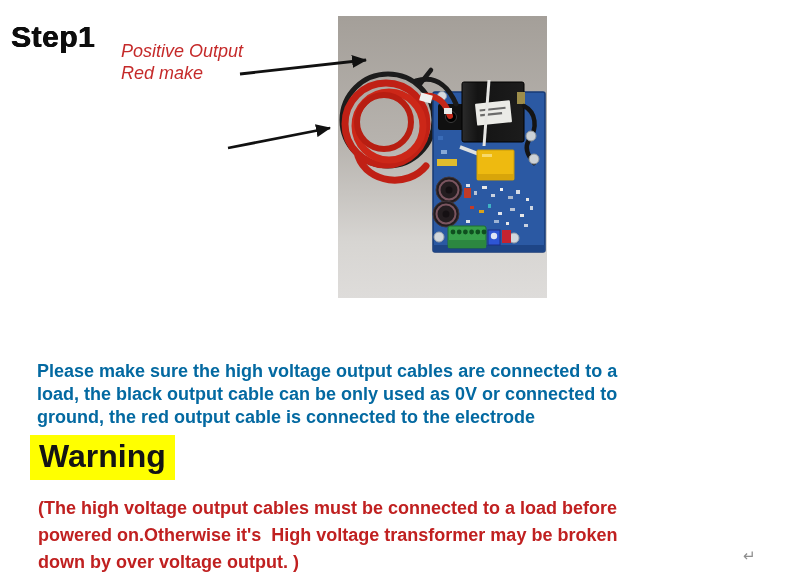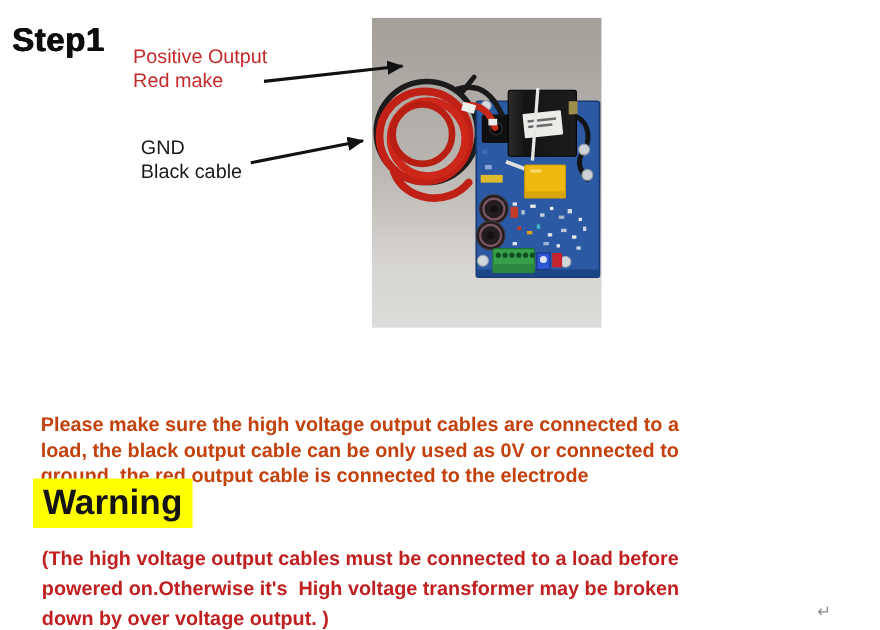--- a/index.html
+++ b/index.html
@@ -7,31 +7,31 @@
     position:relative;width:800px;height:573px;background:#ffffff;overflow:hidden;
     font-family:"Liberation Sans",sans-serif;color:#141414;
   }
   .abs{position:absolute;}
   .step-title{
     left:11px;top:20px;font-size:30px;font-weight:900;line-height:34px;color:#0d0d0d;
     letter-spacing:0.5px;
     text-shadow:0.6px 0 0 currentColor,-0.3px 0 0 currentColor;
   }
   .ann-label{font-size:18px;line-height:22px;font-weight:400;}
-  .ann-label span{display:block;}
+  .ann-label span{display:block;font-style:italic;}
   .label-positive{left:121px;top:40px;color:#c52a2a;}
   .label-gnd{left:128px;top:123px;color:#1a1a1a;}
   .arrows-overlay{left:0;top:0;width:800px;height:573px;pointer-events:none;z-index:3;}
   .photo{
     left:338px;top:16px;width:209px;height:282px;overflow:hidden;z-index:1;
     box-shadow:0 0 0 1px rgba(120,120,120,0.15) inset;
   }
   .instruction{
-    left:37px;top:357px;font-size:18px;line-height:23px;font-weight:700;
-    color:#c2410c;white-space:pre;
+    left:37px;top:342px;font-size:18px;line-height:23px;font-weight:700;
+    color:#0369a1;white-space:pre;
   }
   .warning-heading{left:30px;top:435px;}
   .warning-heading .hl{
     display:inline-block;background:#ffff00;color:#141414;
     font-size:32px;font-weight:700;padding:3px 9px 5px 9px;
   }
   .warning-text{
     left:38px;top:477px;font-size:18px;line-height:27px;font-weight:700;
     color:#c02020;white-space:pre;
   }
@@ -44,24 +44,20 @@
 
 <div class="slide">
 
   <div class="abs step-title">Step1</div>
 
   <div class="abs ann-label label-positive">
     <span>Positive Output</span>
     <span>Red make</span>
   </div>
 
-  <div class="abs ann-label label-gnd">
-    <span>GND</span>
-    <span>Black cable</span>
-  </div>
 
   <div class="abs photo">
     <svg width="209" height="282" viewBox="0 0 209 282" xmlns="http://www.w3.org/2000/svg">
       <defs>
         <linearGradient id="bg" x1="0" y1="0" x2="0" y2="1">
           <stop offset="0" stop-color="#a49f99"></stop>
           <stop offset="0.45" stop-color="#b7b3ae"></stop>
           <stop offset="0.8" stop-color="#d7d5d2"></stop>
           <stop offset="1" stop-color="#dedcda"></stop>
         </linearGradient>

